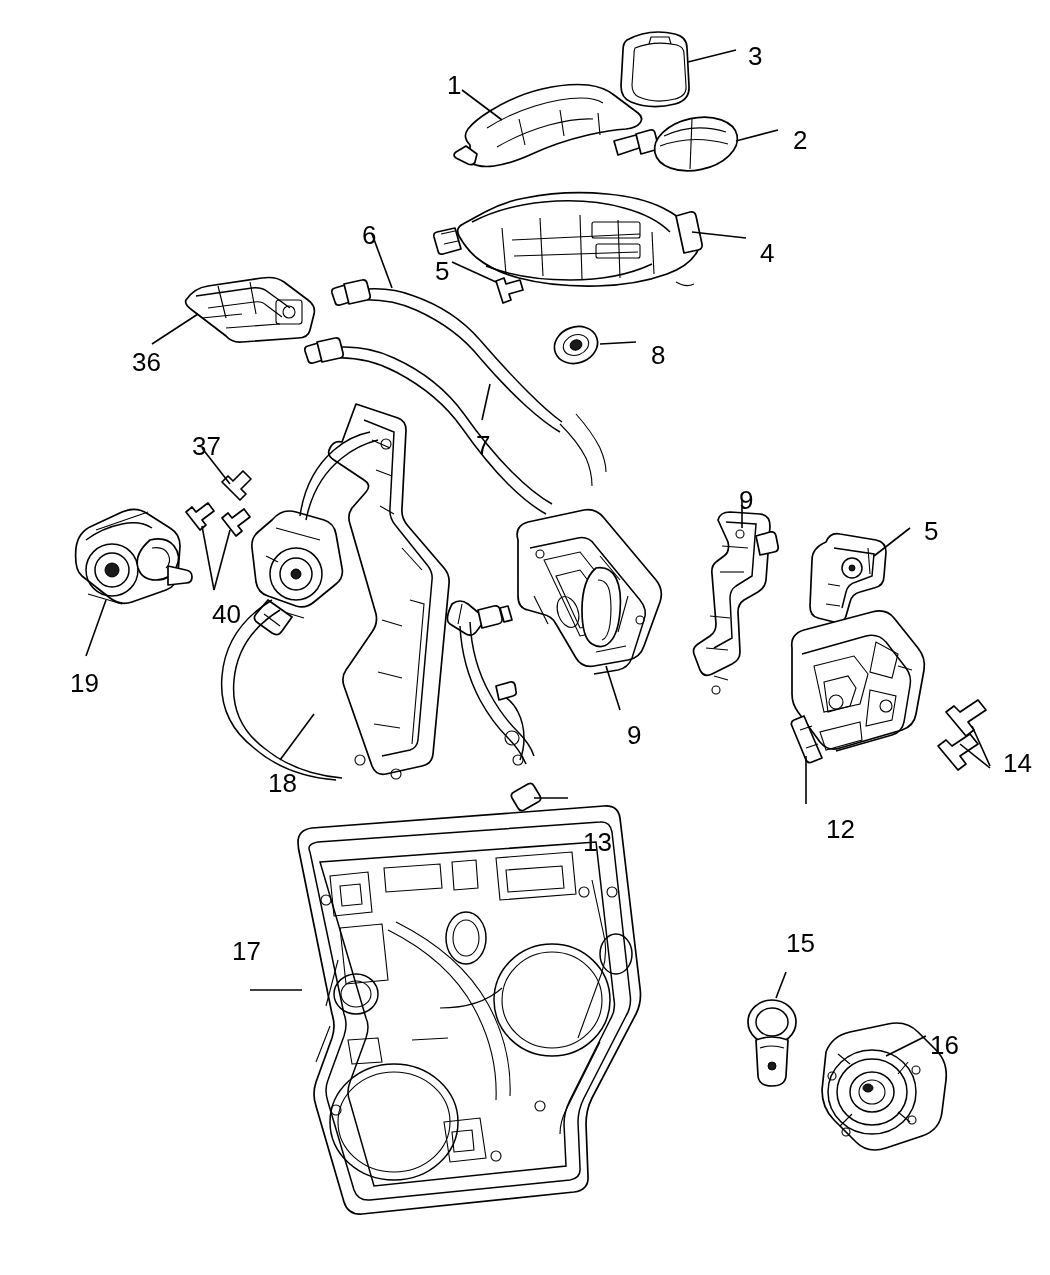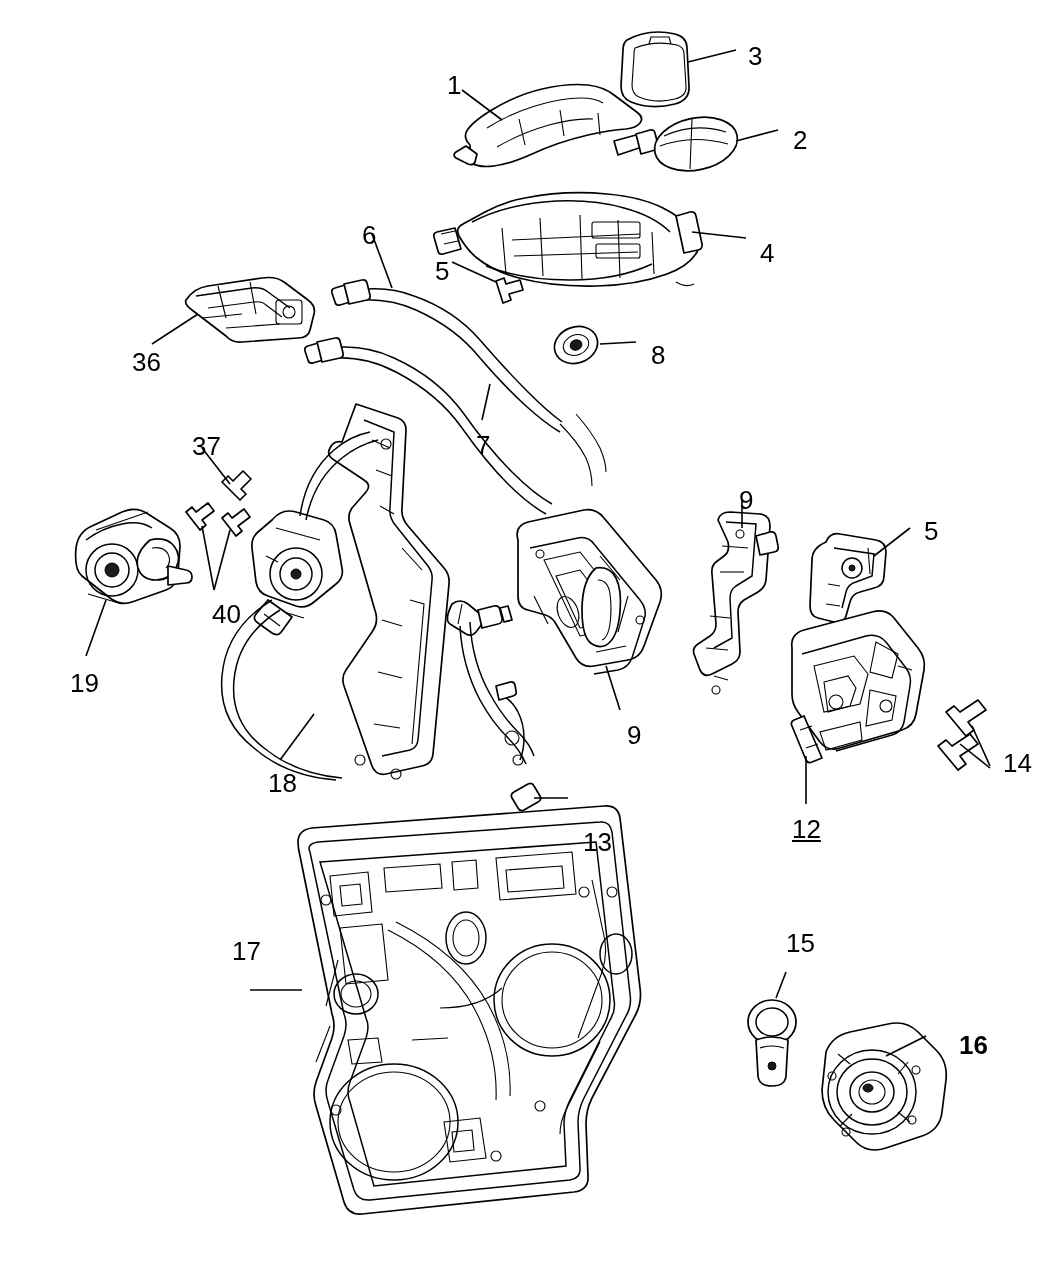--- a/index.html
+++ b/index.html
@@ -349,25 +349,25 @@
   <div class="callout" style="left:793px; top:127px;">2</div>
   <div class="callout" style="left:748px; top:43px;">3</div>
   <div class="callout" style="left:760px; top:240px;">4</div>
   <div class="callout" style="left:435px; top:258px;">5</div>
   <div class="callout" style="left:362px; top:222px;">6</div>
   <div class="callout" style="left:476px; top:432px;">7</div>
   <div class="callout" style="left:651px; top:342px;">8</div>
   <div class="callout" style="left:739px; top:487px;">9</div>
   <div class="callout" style="left:627px; top:722px;">9</div>
   <div class="callout" style="left:924px; top:518px;">5</div>
-  <div class="callout" style="left:792px; top:816px;text-decoration:underline;">12</div>
+  <div class="callout" style="left:826px; top:816px;">12</div>
   <div class="callout" style="left:583px; top:797px;margin-top:32px;">13</div>
   <div class="callout" style="left:1003px; top:750px;">14</div>
   <div class="callout" style="left:786px; top:930px;">15</div>
-  <div class="callout" style="left:959px; top:1032px;font-weight:bold;">16</div>
+  <div class="callout" style="left:930px; top:1032px;">16</div>
   <div class="callout" style="left:232px; top:938px;">17</div>
   <div class="callout" style="left:268px; top:770px;">18</div>
   <div class="callout" style="left:70px;  top:670px;text-align:center;">19</div>
   <div class="callout" style="left:212px; top:601px;">40</div>
   <div class="callout" style="left:192px; top:433px;">37</div>
   <div class="callout" style="left:132px; top:349px;">36</div>
 
 </div>
 
 </body></html>

